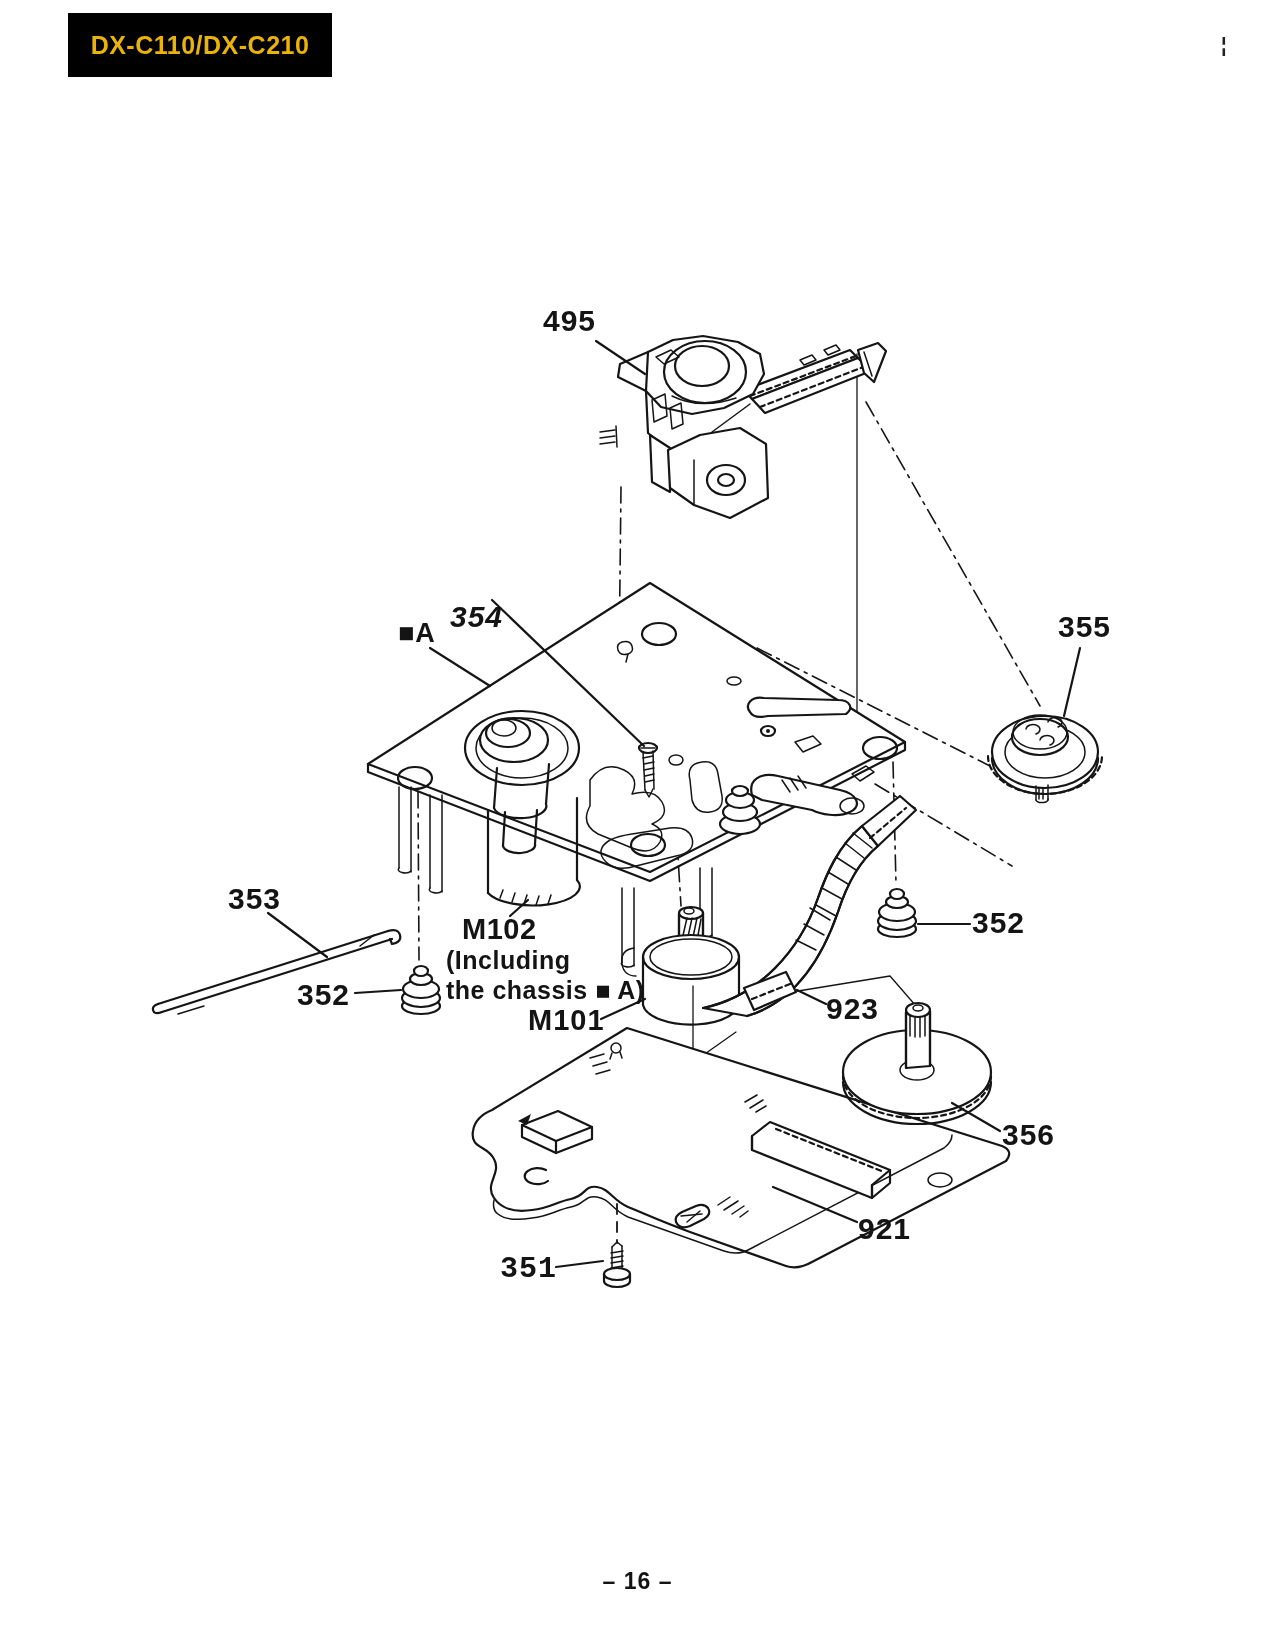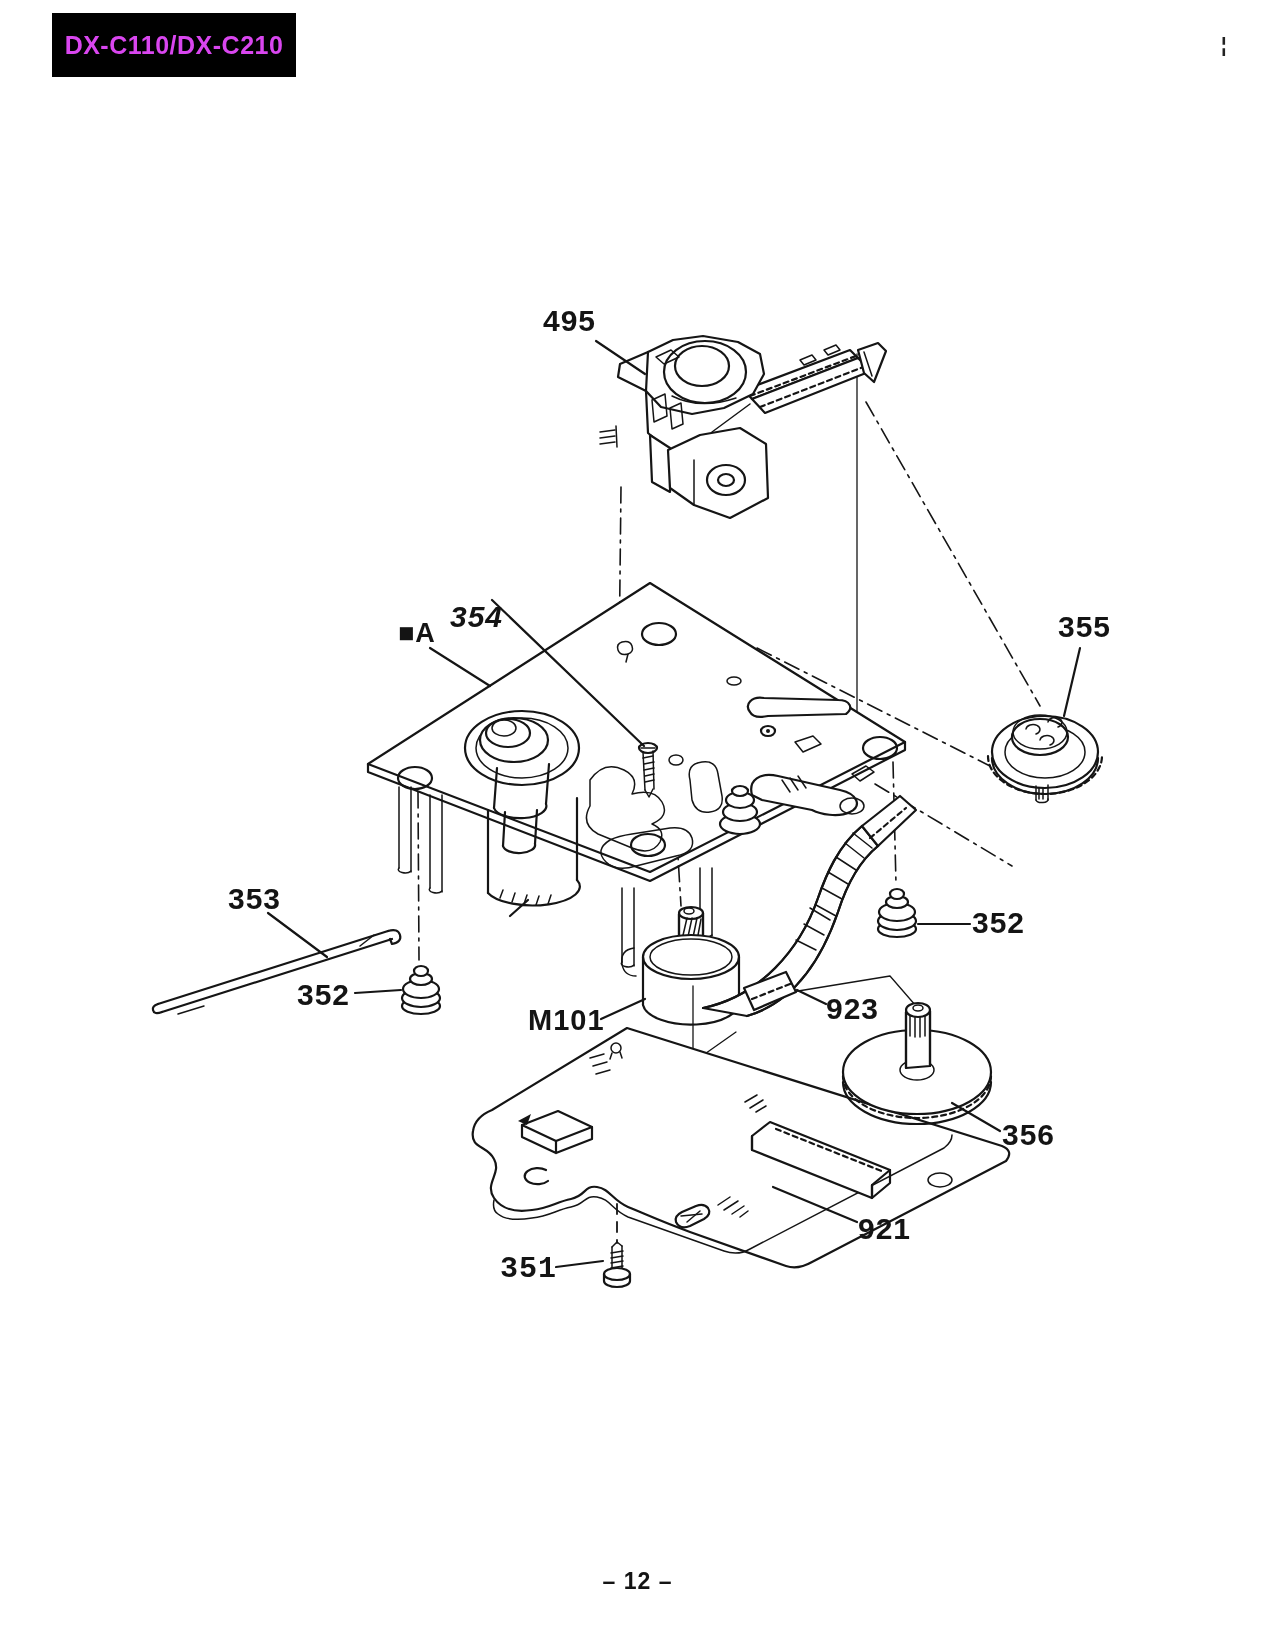--- a/index.html
+++ b/index.html
@@ -1,22 +1,22 @@
 <!DOCTYPE html>
 <html><head>
 <meta charset="utf-8">
 <style>
   html,body{margin:0;padding:0;background:#fff;}
   .page{
     position:relative;width:1275px;height:1651px;background:#ffffff;
     font-family:"Liberation Sans", sans-serif;color:#141414;overflow:hidden;
   }
   .model-badge{
-    position:absolute;left:52px;top:13px;width:244px;height:64px;
-    background:#000;color:#d946ef;display:flex;align-items:center;justify-content:center;
+    position:absolute;left:68px;top:13px;width:264px;height:64px;
+    background:#000;color:#eab308;display:flex;align-items:center;justify-content:center;
     font-size:25px;font-weight:bold;letter-spacing:0.5px;
   }
   .page-title{
     position:absolute;left:145px;top:97px;
     font-size:30px;font-weight:bold;letter-spacing:0.3px;white-space:nowrap;
   }
   .scan-mark{
     position:absolute;left:1221px;top:34px;font-size:20px;font-weight:bold;color:#222;
   }
   .page-number{
@@ -294,23 +294,28 @@
       <line x1="556" y1="1267" x2="603" y2="1261"></line>
     </g>
   </svg>
 
   <div class="lbl" style="left:543px;top:304px;">495</div>
   <div class="lbl" style="left:450px;top:600px;font-style:italic;">354</div>
   <div class="lbl" style="left:398px;top:618px;font-size:27px;">■A</div>
   <div class="lbl" style="left:1058px;top:610px;">355</div>
   <div class="lbl" style="left:228px;top:882px;">353</div>
 
+  <div class="lbl lbl-m102" style="left:446px;top:912px;">
+    <span class="l1">M102</span>
+    <span class="l2">(Including</span>
+    <span class="l3">the chassis ■ A)</span>
+  </div>
 
   <div class="lbl" style="left:297px;top:978px;">352</div>
   <div class="lbl" style="left:528px;top:1004px;font-size:29px;">M101</div>
   <div class="lbl" style="left:826px;top:992px;">923</div>
   <div class="lbl" style="left:972px;top:906px;">352</div>
   <div class="lbl" style="left:1002px;top:1118px;">356</div>
   <div class="lbl" style="left:858px;top:1212px;">921</div>
   <div class="lbl" style="left:500px;top:1252px;font-family:Liberation Mono, monospace;">351</div>
 
-  <div class="page-number">– 12 –</div>
+  <div class="page-number">– 16 –</div>
 </div>
 
 </body></html>

